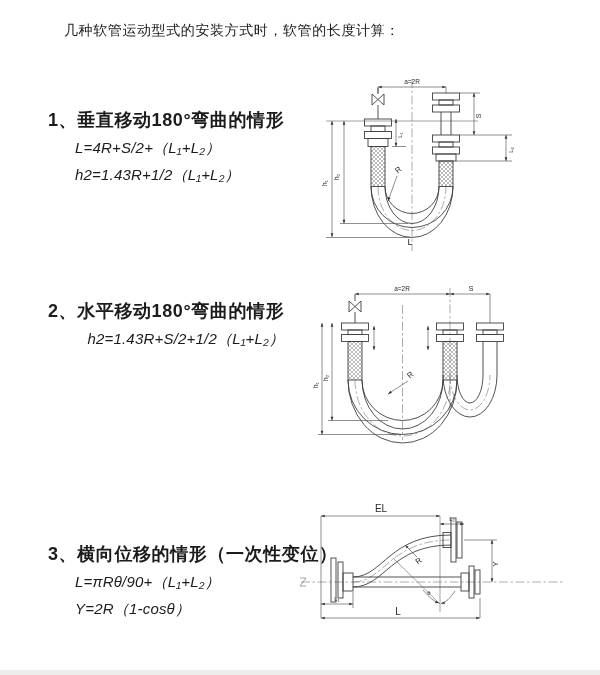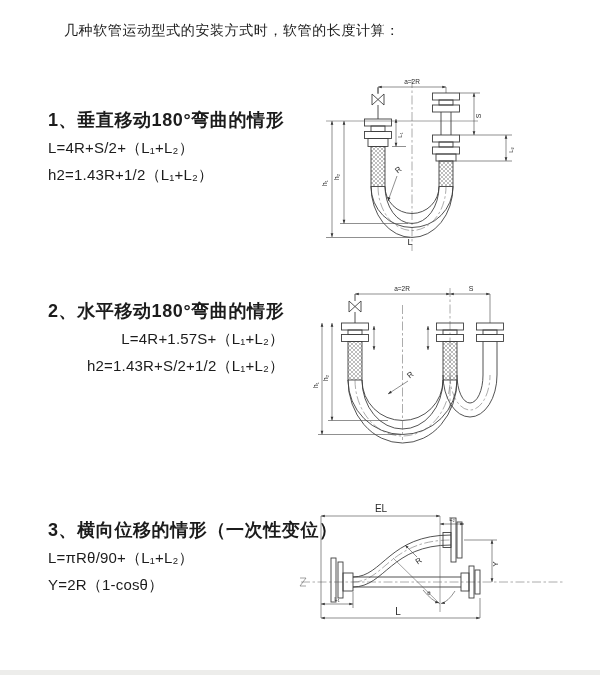--- a/index.html
+++ b/index.html
@@ -8,24 +8,24 @@
     background:#ffffff;
     font-family:"Liberation Sans","DejaVu Sans",sans-serif;
     color:#1c1c1c;
   }
   .page-title{
     position:absolute;left:36px;top:22px;
     font-size:14px;font-weight:400;letter-spacing:0.6px;margin-left:28px;
   }
   .sec{position:absolute;left:48px;}
   .sec .heading{font-size:18px;font-weight:700;letter-spacing:0.6px;line-height:17px;}
-  .sec .formula{font-size:15px;line-height:17px;margin-top:10px;letter-spacing:0.2px;}
+  .sec .formula{font-size:15px;line-height:17px;margin-top:10px;margin-left:27px;letter-spacing:0.2px;font-style:italic;}
   #sec1{top:112px;}
   #sec2{top:303px;text-align:right;}
-  #sec3{top:522px;}
+  #sec3{top:546px;}
   .diag{position:absolute;}
   #d1{left:310px;top:73px;}
   #d2{left:308px;top:280px;}
   #d3{left:293px;top:496px;}
   svg{display:block;}
   svg text{
     font-family:"Liberation Sans","DejaVu Sans",sans-serif;
     fill:#2a2a2a;
   }
   svg .ln{stroke:#3f3f3f;stroke-width:0.9;fill:none;}
@@ -137,21 +137,20 @@
     <text x="90" y="99" font-size="8" transform="rotate(-40 90 99)" text-anchor="middle">R</text>
     <path class="dim" d="M87,103 L78,128" marker-end="url(#a1e)"></path>
   </g>
 
   <text x="100" y="172" font-size="9" text-anchor="middle">L</text>
 </svg>
 </div>
 
 <div class="sec" id="sec2">
   <div class="heading">2、水平移动180°弯曲的情形</div>
-  <div class="formula">L=4R+1.57S+（L₁+L₂）</div>
   <div class="formula">h2=1.43R+S/2+1/2（L₁+L₂）</div>
 </div>
 
 <div class="diag" id="d2">
 <svg width="292" height="180" viewBox="0 0 292 180">
   <defs>
     <pattern id="xh2" width="4" height="4" patternUnits="userSpaceOnUse">
       <path d="M0,4 L4,0 M0,0 L4,4" stroke="#7a7a7a" stroke-width="0.5"></path>
     </pattern>
     <marker id="a2e" viewBox="0 0 10 10" refX="9" refY="5" markerWidth="10" markerHeight="7" orient="auto">

